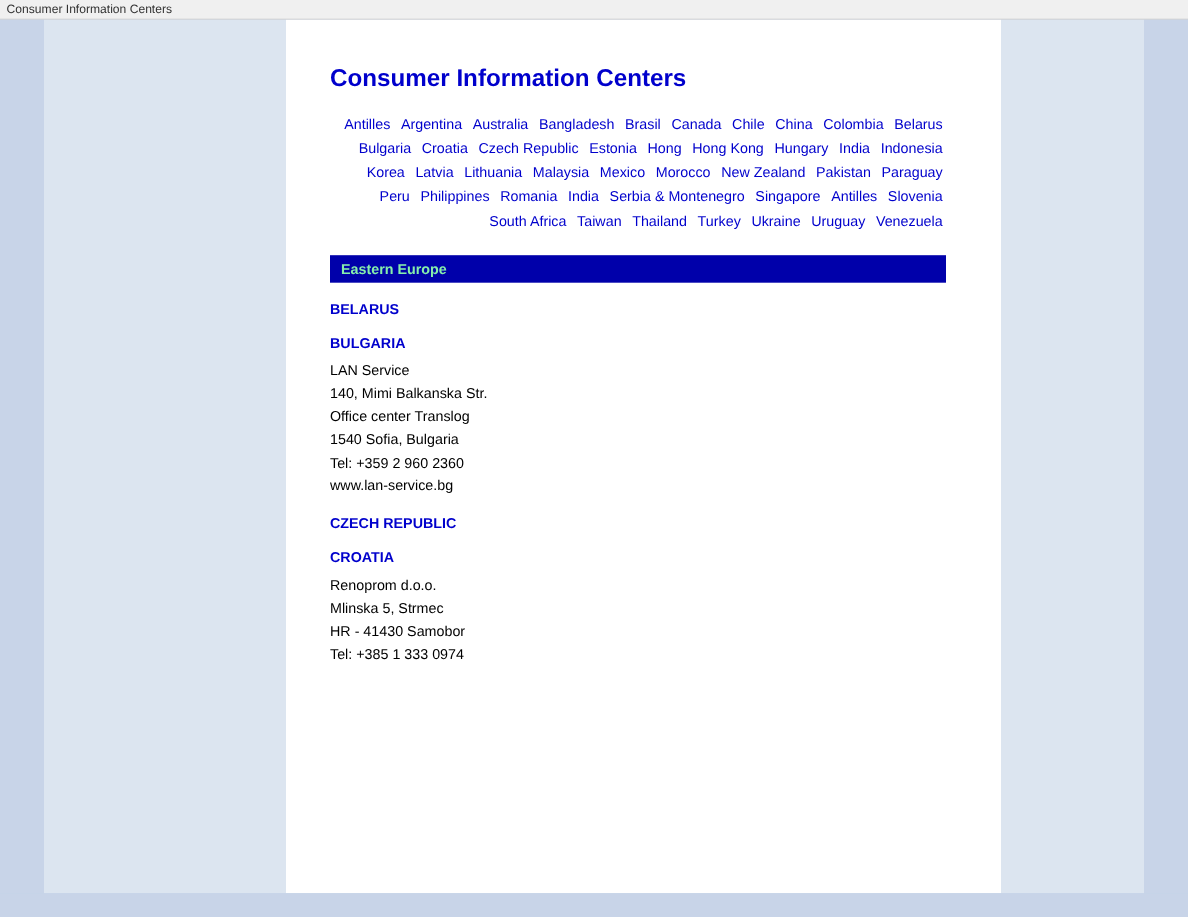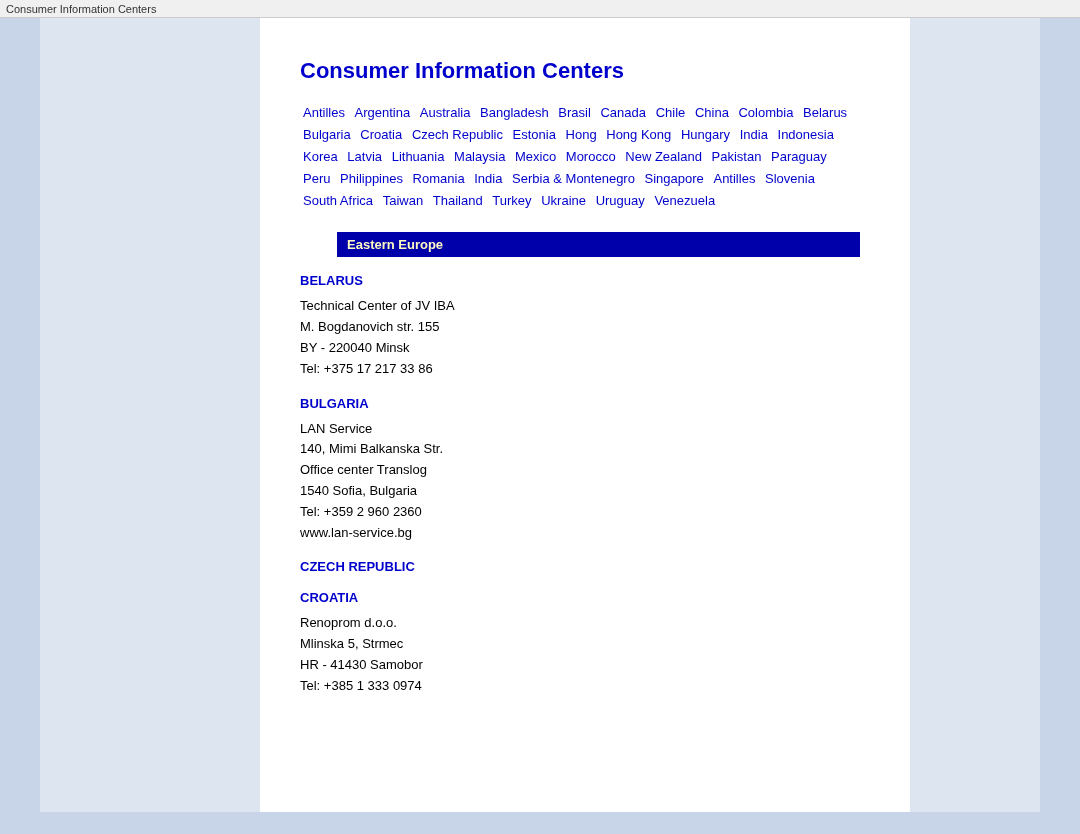--- a/index.html
+++ b/index.html
@@ -52,37 +52,36 @@
     }
     .page-title {
       font-size: 22px;
       font-weight: bold;
       color: #0000cc;
       margin-bottom: 18px;
     }
     .links-section {
       margin-bottom: 20px;
       line-height: 1.7;
-      text-align: left;
+      text-align: right;
     }
     .links-section a {
       color: #0000cc;
       text-decoration: none;
       margin: 0 3px;
       font-size: 13px;
     }
     .region-header {
       background: #0000aa;
-      color: #fef9c3;
+      color: #86efac;
       padding: 5px 10px;
       font-size: 13px;
       font-weight: bold;
       margin-bottom: 16px;
       margin-top: 10px;
-      margin-left: 37px;
     }
     .country-name {
       color: #0000cc;
       font-size: 13px;
       font-weight: bold;
       margin-bottom: 8px;
       margin-top: 16px;
     }
     .country-info {
       font-size: 13px;
@@ -153,26 +152,20 @@
       <a href="#">Turkey</a>
       <a href="#">Ukraine</a>
       <a href="#">Uruguay</a>
       <a href="#">Venezuela</a>
     </div>
 
     <div class="region-header">Eastern Europe</div>
 
     <div class="country-block">
       <div class="country-name">BELARUS</div>
-      <div class="country-info">
-        Technical Center of JV IBA<br>
-        M. Bogdanovich str. 155<br>
-        BY - 220040 Minsk<br>
-        Tel: +375 17 217 33 86
-      </div>
     </div>
 
     <div class="country-block">
       <div class="country-name">BULGARIA</div>
       <div class="country-info">
         LAN Service<br>
         140, Mimi Balkanska Str.<br>
         Office center Translog<br>
         1540 Sofia, Bulgaria<br>
         Tel: +359 2 960 2360<br>

